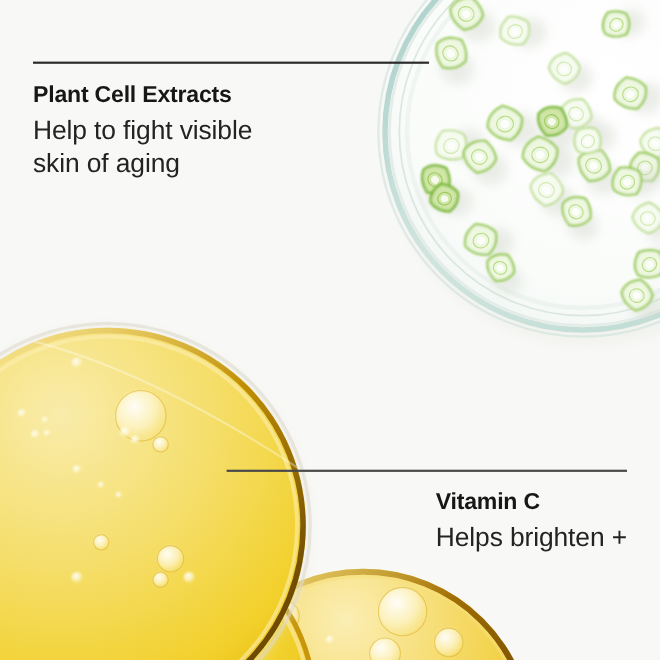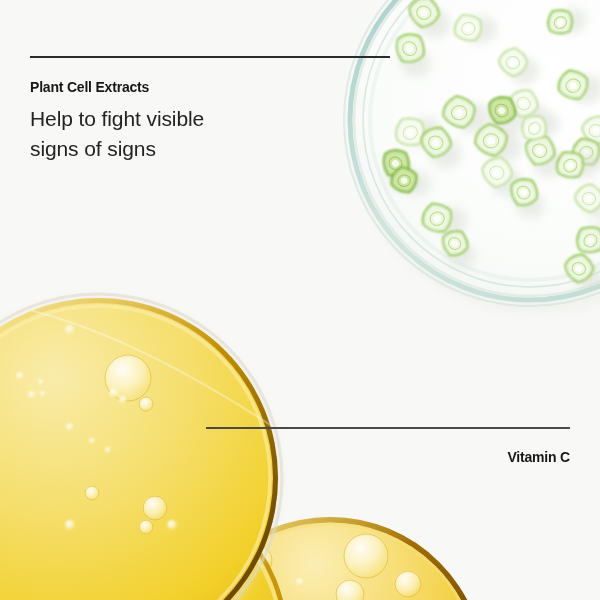--- a/index.html
+++ b/index.html
@@ -57,29 +57,29 @@
     left: 30px;
     top: 74px;
     text-align: left;
   }
   .block-bottom {
     right: 30px;
     top: 444px;
   }
 
   .heading {
-    font-size: 14px;
+    font-size: 21px;
     font-weight: 700;
     letter-spacing: -0.2px;
     line-height: 26px;
     margin: 0 0 4px 0;
     color: #171717;
   }
   .body-line {
-    font-size: 21px;
+    font-size: 24px;
     font-weight: 300;
     line-height: 30px;
     letter-spacing: -0.1px;
     margin: 0;
     color: #232323;
   }
 </style>
 </head>
 <body>
 
@@ -484,21 +484,22 @@
         </g>
         <circle cx="98" cy="478" r="184" fill="none" stroke="#dcd8cb" stroke-width="3" opacity="0.55"></circle>
       </g>
     </g>
   </svg>
 
   <div class="rule rule-top"></div>
   <div class="text-block block-top">
     <p class="heading">Plant Cell Extracts</p>
     <p class="body-line">Help to fight visible</p>
-    <p class="body-line">signs of signs</p>
+    <p class="body-line">skin of aging</p>
   </div>
 
   <div class="rule rule-bottom"></div>
   <div class="text-block block-bottom">
     <p class="heading">Vitamin C</p>
+    <p class="body-line">Helps brighten +</p>
   </div>
 
 </div>
 
 </body></html>

